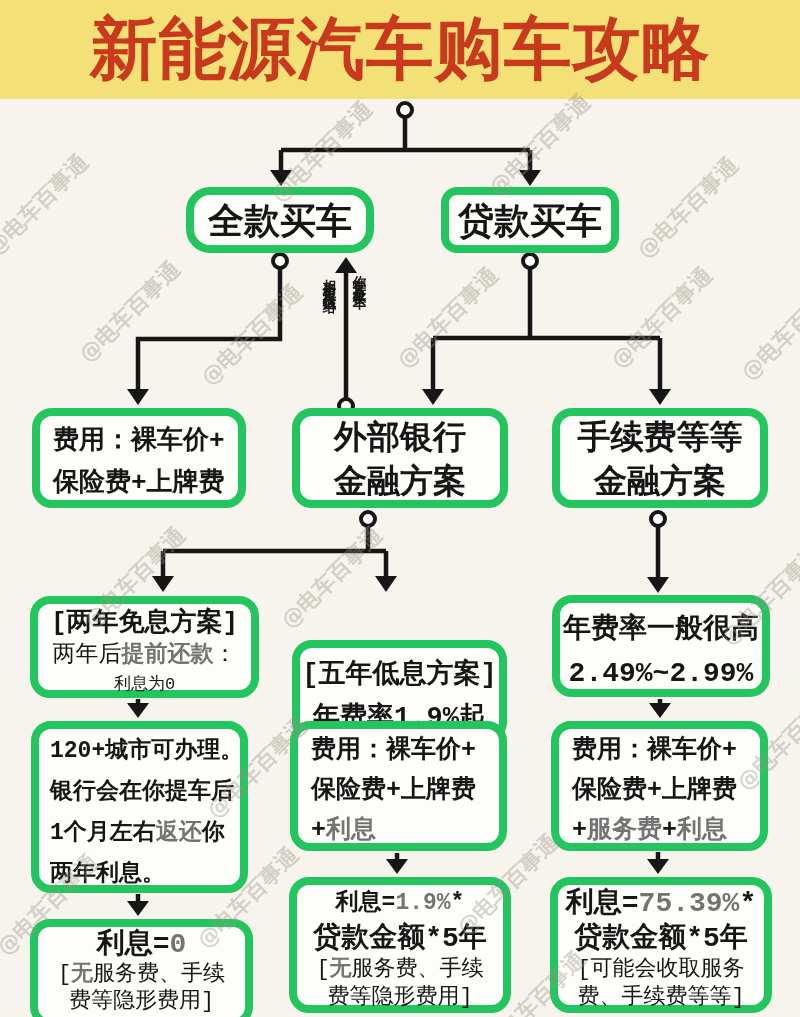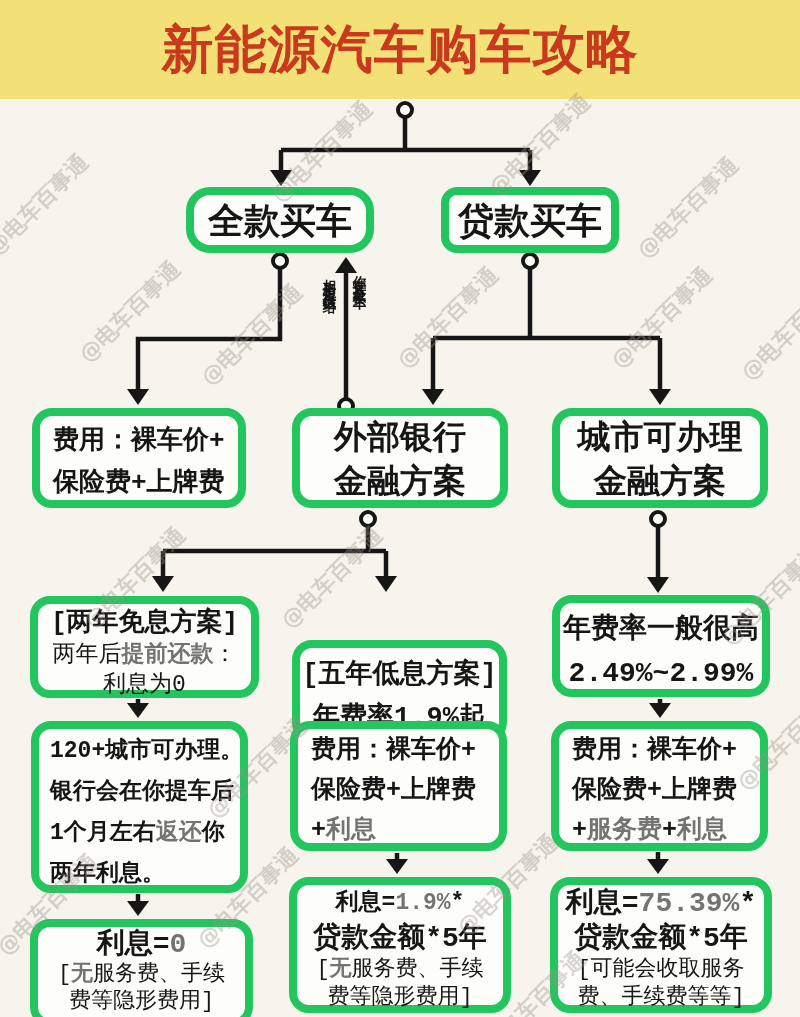--- a/index.html
+++ b/index.html
@@ -1,20 +1,20 @@
 <!DOCTYPE html>
 <html><head>
 <meta charset="utf-8">
 <style>
   html,body{margin:0;padding:0;background:#e9e7df;}
   .page{position:relative;width:800px;height:1017px;background:#f6f4ec;overflow:hidden;
         font-family:"DejaVu Sans","Liberation Sans",sans-serif;color:#161616;}
   .banner{position:absolute;left:0;top:0;width:800px;height:99px;background:#f3e076;
           display:flex;align-items:center;justify-content:center;z-index:2;}
-  .banner h1{margin:4px;font-size:52px;font-weight:900;color:#c8391d;letter-spacing:1px;white-space:nowrap;}
+  .banner h1{margin:4px;font-size:68px;font-weight:900;color:#c8391d;letter-spacing:1px;white-space:nowrap;}
   .connectors{position:absolute;left:0;top:0;z-index:1;pointer-events:none;}
   .box{position:absolute;background:#fdfdf9;border:8px solid #22c55e;border-radius:20px;
        box-sizing:border-box;text-align:center;z-index:2;font-family:Liberation Mono, monospace;}
   .box .ln{white-space:nowrap;}
   .bold{font-weight:bold;}
   .red{color:#737373;font-weight:bold;}
   .leftal{text-align:left;}
   .vtext{position:absolute;writing-mode:vertical-rl;text-orientation:upright;
          font-size:13.5px;font-weight:bold;letter-spacing:3px;z-index:2;white-space:nowrap;}
   .wm{position:absolute;color:rgba(155,148,138,0.38);font-size:22px;font-weight:bold;
@@ -79,30 +79,30 @@
 
   <div class="box leftal" style="left:32px;top:408px;width:214px;height:100px;font-size:26px;font-weight:bold;line-height:42px;padding:4px 0 0 13px;">
     <div class="ln">费用：裸车价+</div>
     <div class="ln">保险费+上牌费</div>
   </div>
   <div class="box" style="left:292px;top:408px;width:216px;height:100px;font-size:33px;font-weight:bold;line-height:44px;padding-top:2px;">
     <div class="ln">外部银行</div>
     <div class="ln">金融方案</div>
   </div>
   <div class="box" style="left:552px;top:408px;width:216px;height:100px;font-size:33px;font-weight:bold;line-height:44px;padding-top:2px;">
-    <div class="ln">城市可办理</div>
+    <div class="ln">手续费等等</div>
     <div class="ln">金融方案</div>
   </div>
 
   <div class="box" style="left:30px;top:596px;width:229px;height:102px;padding-top:2px;">
     <div class="ln bold" style="font-size:26px;line-height:34px;">[两年免息方案]</div>
     <div class="ln" style="font-size:23px;line-height:30px;">
       <span>两年后</span><span class="red">提前还款</span><span>：</span>
     </div>
-    <div class="ln" style="font-size:23px;line-height:30px;">利息为0</div>
+    <div class="ln" style="font-size:17px;line-height:30px;">利息为0</div>
   </div>
   <div class="box" style="left:292px;top:596px;width:215px;height:102px;font-size:27px;font-weight:bold;line-height:43px;padding-top:6px;margin-top:44px;">
     <div class="ln">[五年低息方案]</div>
     <div class="ln">年费率1.9%起</div>
   </div>
   <div class="box" style="left:552px;top:595px;width:218px;height:102px;font-size:28px;font-weight:bold;line-height:44px;padding-top:5px;">
     <div class="ln">年费率一般很高</div>
     <div class="ln">2.49%~2.99%</div>
   </div>
 

